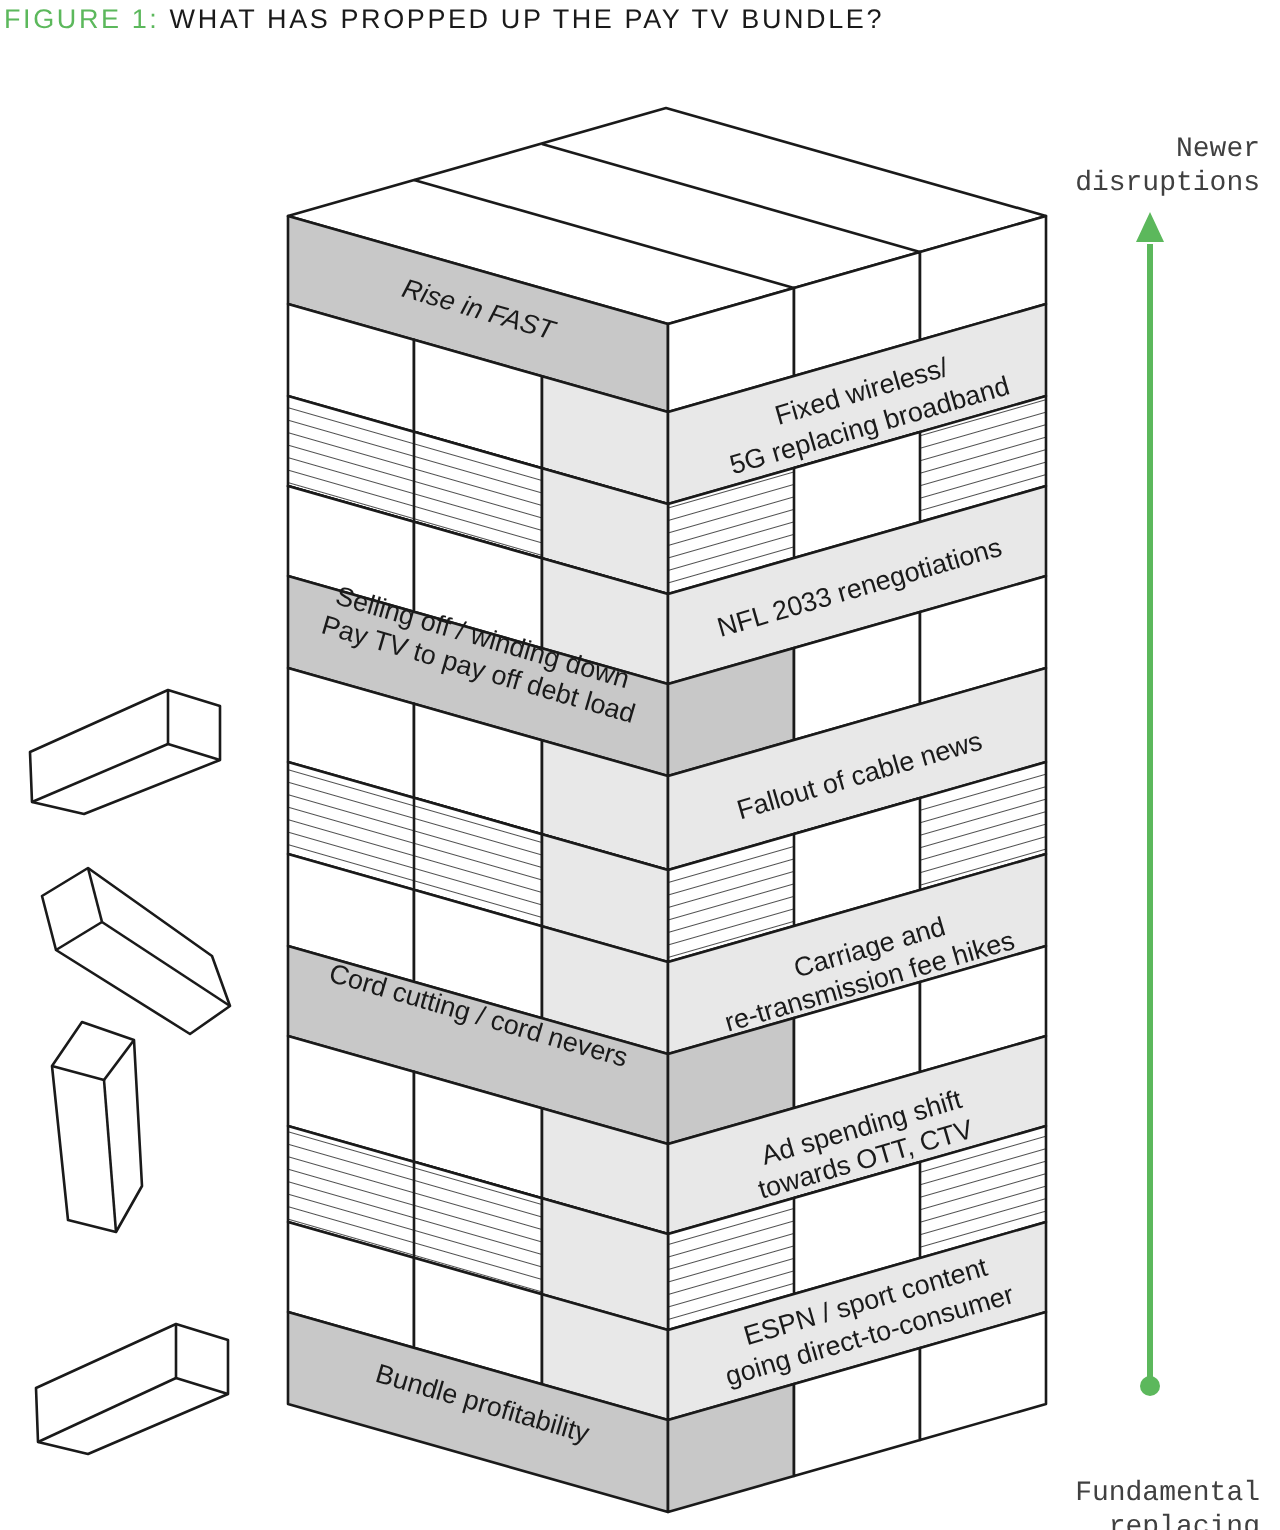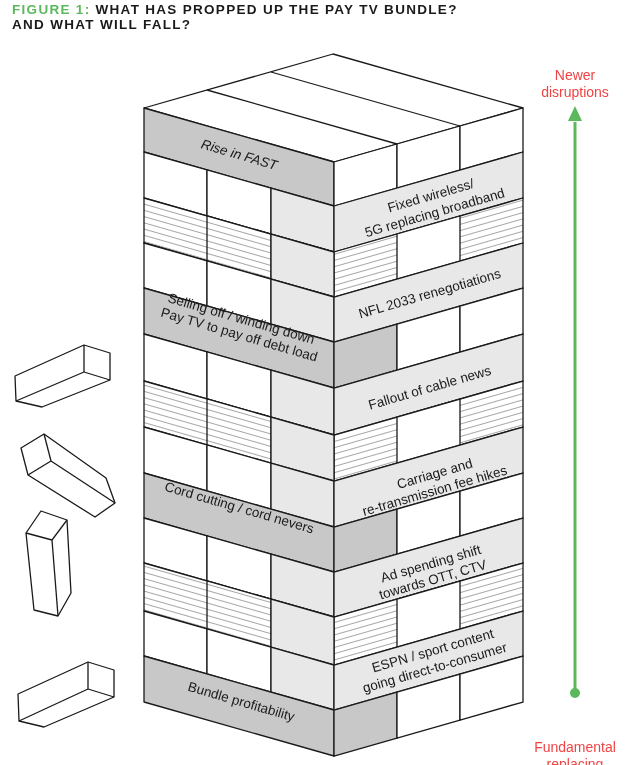--- a/index.html
+++ b/index.html
@@ -1,29 +1,28 @@
 <!DOCTYPE html>
 <html><head>
 <meta charset="utf-8">
 <style>
   html,body{margin:0;padding:0;background:#ffffff;}
   body{width:640px;height:765px;position:relative;overflow:hidden;font-family:"Liberation Sans","DejaVu Sans",sans-serif;}
-  .title{position:absolute;left:12px;top:2px;font-weight:bold;font-size:13.5px;letter-spacing:1.3px;line-height:15px;color:#1a1a1a;}
+  .title{position:absolute;left:2px;top:2px;font-weight:normal;font-size:13.5px;letter-spacing:1.3px;line-height:15px;color:#1a1a1a;text-align:center;}
   .title .accent{color:#5cb85c;}
-  .side-label{position:absolute;width:110px;text-align:center;font-size:14px;color:#ef4444;line-height:17px;}
+  .side-label{position:absolute;width:110px;text-align:right;font-size:14px;color:#404040;line-height:17px;font-family:Liberation Mono, monospace;}
   svg{position:absolute;left:0;top:0;}
   .blabel{font-family:"Liberation Sans","DejaVu Sans",sans-serif;font-size:13.5px;fill:#1a1a1a;}
 </style>
 </head>
 <body>
 
 <div class="title">
   <span class="accent">FIGURE 1:</span>
   <span>WHAT HAS PROPPED UP THE PAY TV BUNDLE?</span><br>
-  <span>AND WHAT WILL FALL?</span>
 </div>
 
 <div class="side-label" style="left:520px;top:67px;">
   <span>Newer</span><br>
   <span>disruptions</span>
 </div>
 <div class="side-label" style="left:520px;top:719px;margin-top:20px;">
   <span>Fundamental</span><br>
   <span>replacing</span>
 </div>

